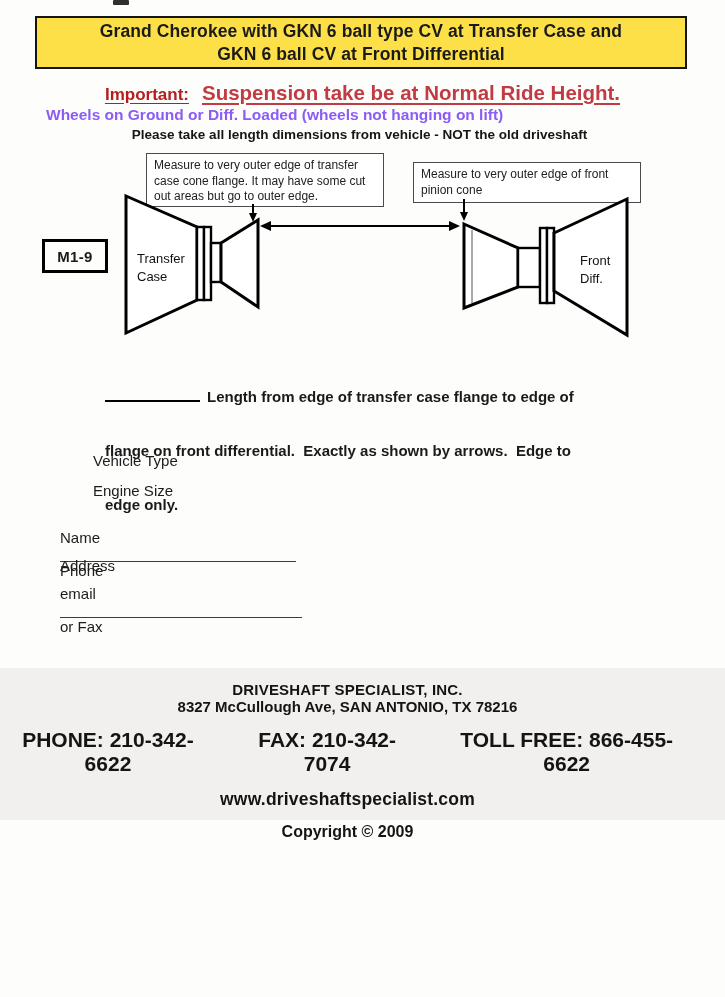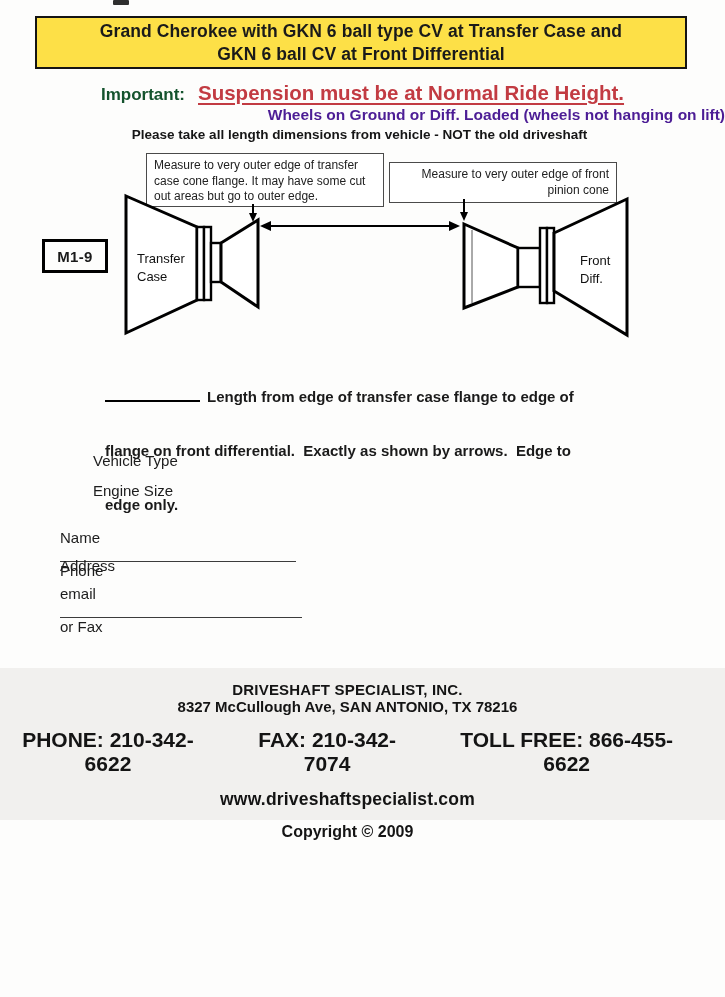--- a/index.html
+++ b/index.html
@@ -19,38 +19,38 @@
     background:#fde047; border:2.5px solid #141414;
     display:flex; flex-direction:column; justify-content:center; align-items:center;
   }
   .title-box .tline { font-weight:bold; font-size:17.5px; line-height:23px; letter-spacing:0.1px; }
 
   
   .notice-row1 {
     position:absolute; left:0; top:81px; width:725px;
     display:flex; justify-content:center; align-items:baseline; gap:13px;
   }
-  .imp-label { color:#14532d; font-weight:bold; font-size:17px; text-underline-offset:3px; }
+  .imp-label { color:#b91c1c; font-weight:bold; font-size:17px; text-decoration:underline; text-underline-offset:3px; }
   .imp-head  { color:#c23b42; font-weight:bold; font-size:20.5px; text-decoration:underline; text-underline-offset:3px; }
   .notice-row2 {
-    position:absolute; left:0; top:106px; width:725px; text-align:right; text-indent:46px;
-    color:#4c1d95; font-weight:bold; font-size:15.5px;
+    position:absolute; left:0; top:106px; width:725px; text-align:left; text-indent:46px;
+    color:#8b5cf6; font-weight:bold; font-size:15.5px;
   }
   .notice-row3 {
     position:absolute; left:0; top:127px; width:719px; text-align:center;
     color:#161616; font-weight:bold; font-size:13.5px;
   }
 
   
   .callout {
     position:absolute; background:#ffffff; border:1.5px solid #4a4a4a;
     font-size:12px; line-height:15.5px; padding:4px 7px 3px 7px; color:#222;
   }
   .callout.left  { left:146px; top:153px; width:222px; height:45px; }
-  .callout.right { left:389px; top:162px; width:212px; height:32px;text-align:right; }
+  .callout.right { left:413px; top:162px; width:212px; height:32px; }
 
   
   .model-box {
     position:absolute; left:42px; top:239px; width:60px; height:28px;
     border:3px solid #000; display:flex; align-items:center; justify-content:center;
     font-weight:bold; font-size:15px; letter-spacing:0.3px;
   }
 
   
   .diagram-svg { position:absolute; left:0; top:0; width:725px; height:360px; pointer-events:none; }
@@ -99,21 +99,21 @@
   <div class="scan-mark-top"></div>
   <div class="scan-dot"></div>
 
   <div class="title-box">
     <div class="tline">Grand Cherokee with GKN 6 ball type CV at Transfer Case and</div>
     <div class="tline">GKN 6 ball CV at Front Differential</div>
   </div>
 
   <div class="notice-row1">
     <span class="imp-label">Important:</span>
-    <span class="imp-head">Suspension must be at Normal Ride Height.</span>
+    <span class="imp-head">Suspension take be at Normal Ride Height.</span>
   </div>
   <div class="notice-row2">Wheels on Ground or Diff. Loaded (wheels not hanging on lift)</div>
   <div class="notice-row3">Please take all length dimensions from vehicle - NOT the old driveshaft</div>
 
   <div class="callout left">Measure to very outer edge of transfer case cone flange. It may have some cut out areas but go to outer edge.</div>
   <div class="callout right">Measure to very outer edge of front pinion cone</div>
 
   <div class="model-box">
     <span>M1-9</span>
   </div>

